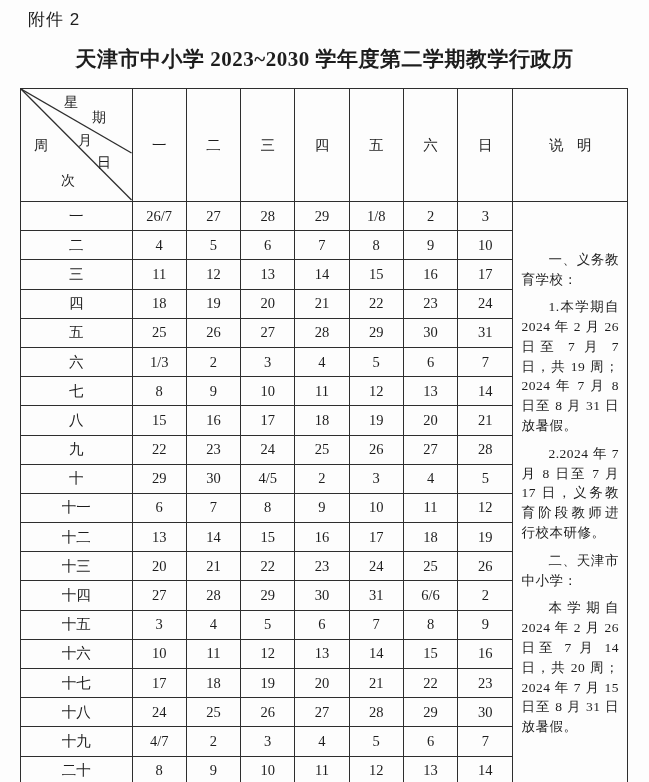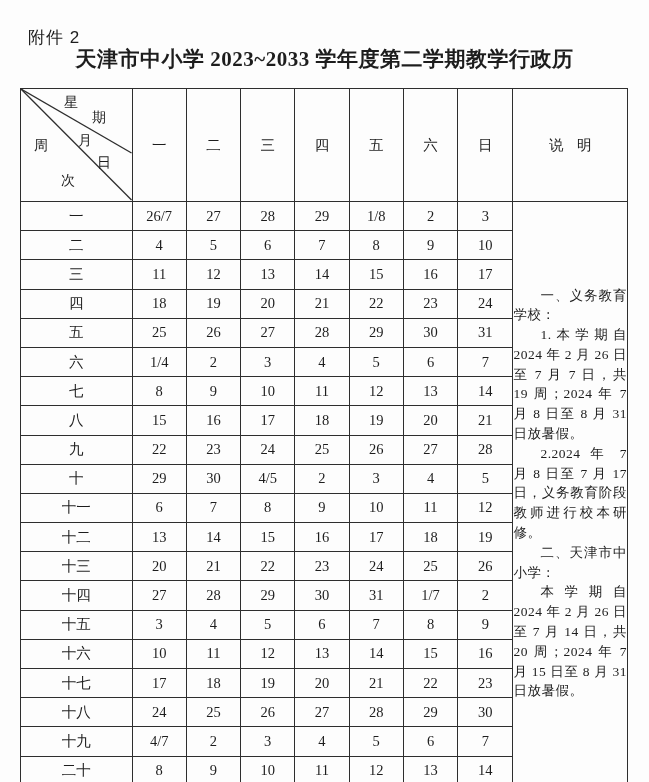--- a/index.html
+++ b/index.html
@@ -3,21 +3,21 @@
 <meta charset="utf-8">
 <style>
   html,body{margin:0;padding:0;}
   body{
     width:649px;height:782px;position:relative;
     background:#fdfdfd;color:#1d1d1d;
     font-family:"Liberation Serif","DejaVu Serif",serif;
     overflow:hidden;
   }
   .attachment{
-    position:absolute;left:28px;top:26px;
+    position:absolute;left:28px;top:8px;
     font-family:"Liberation Sans","DejaVu Sans",sans-serif;
     font-size:17px;font-weight:500;letter-spacing:1px;
   }
   .doc-title{
     position:absolute;left:0;right:0;top:45px;
     text-align:center;font-size:21px;font-weight:bold;letter-spacing:0.5px;
   }
   table.calendar{
     position:absolute;left:20px;top:88px;
     width:608px;border-collapse:collapse;table-layout:fixed;
@@ -41,31 +41,31 @@
   .clab.pos-ci{left:40px;top:85px;}
   .note-header{word-spacing:10px;font-size:15px;}
   td.week-cell,td.day-cell{height:28.2px;}
   td.week-cell{font-size:14.5px;}
   td.day-cell{font-size:14.5px;}
   td.note-cell{
     vertical-align:top;text-align:left;
     padding:72px 6px 0 7px;
   }
   td.note-cell p{
-    margin:0;font-size:13.5px;line-height:19.8px;
+    margin:8px;font-size:13.5px;line-height:19.8px;
     text-align:justify;text-indent:2em;
     letter-spacing:0.5px;
   }
 </style>
 </head>
 <body>
 
 <div class="attachment">附件 2</div>
 
-<div class="doc-title">天津市中小学 2023~2033 学年度第二学期教学行政历</div>
+<div class="doc-title">天津市中小学 2023~2030 学年度第二学期教学行政历</div>
 
 <table class="calendar">
   <colgroup>
     <col style="width:111px">
     <col style="width:54px">
       <col style="width:54px">
       <col style="width:54px">
     <col style="width:54px">
       <col style="width:54px">
       <col style="width:54px">
@@ -149,21 +149,21 @@
         <td class="day-cell">25</td>
         <td class="day-cell">26</td>
         <td class="day-cell">27</td>
         <td class="day-cell">28</td>
         <td class="day-cell">29</td>
         <td class="day-cell">30</td>
         <td class="day-cell">31</td>
       </tr>
       <tr>
         <td class="week-cell">六</td>
-        <td class="day-cell">1/4</td>
+        <td class="day-cell">1/3</td>
         <td class="day-cell">2</td>
         <td class="day-cell">3</td>
         <td class="day-cell">4</td>
         <td class="day-cell">5</td>
         <td class="day-cell">6</td>
         <td class="day-cell">7</td>
       </tr>
       <tr>
         <td class="week-cell">七</td>
         <td class="day-cell">8</td>
@@ -234,21 +234,21 @@
         <td class="day-cell">25</td>
         <td class="day-cell">26</td>
       </tr>
       <tr>
         <td class="week-cell">十四</td>
         <td class="day-cell">27</td>
         <td class="day-cell">28</td>
         <td class="day-cell">29</td>
         <td class="day-cell">30</td>
         <td class="day-cell">31</td>
-        <td class="day-cell">1/7</td>
+        <td class="day-cell">6/6</td>
         <td class="day-cell">2</td>
       </tr>
       <tr>
         <td class="week-cell">十五</td>
         <td class="day-cell">3</td>
         <td class="day-cell">4</td>
         <td class="day-cell">5</td>
         <td class="day-cell">6</td>
         <td class="day-cell">7</td>
         <td class="day-cell">8</td>

